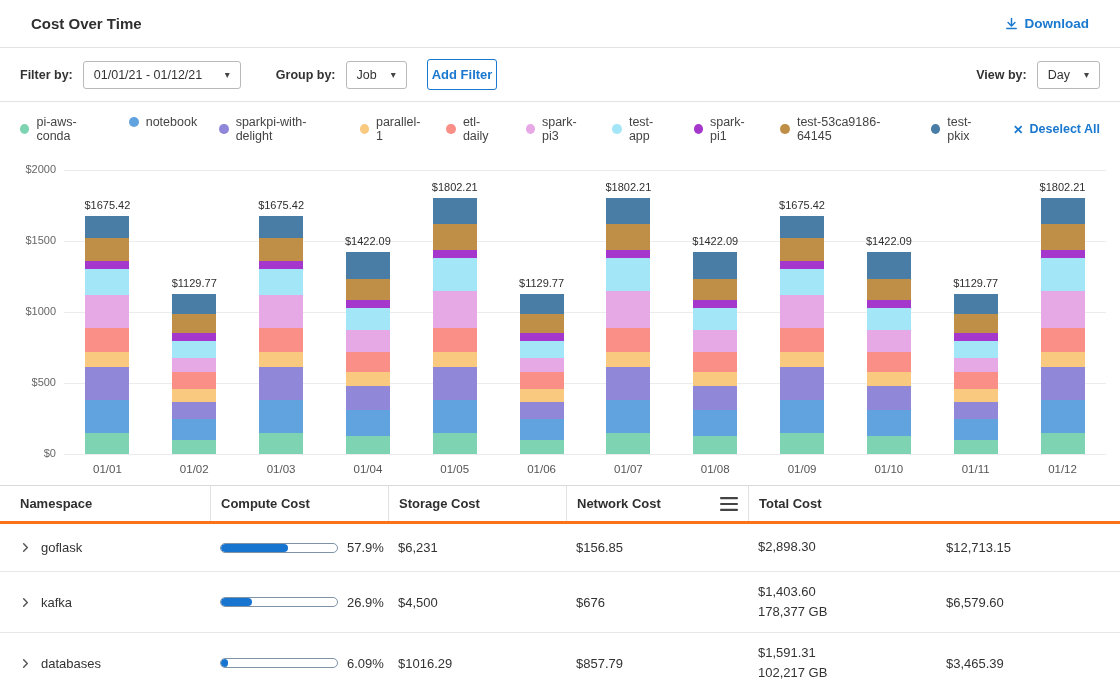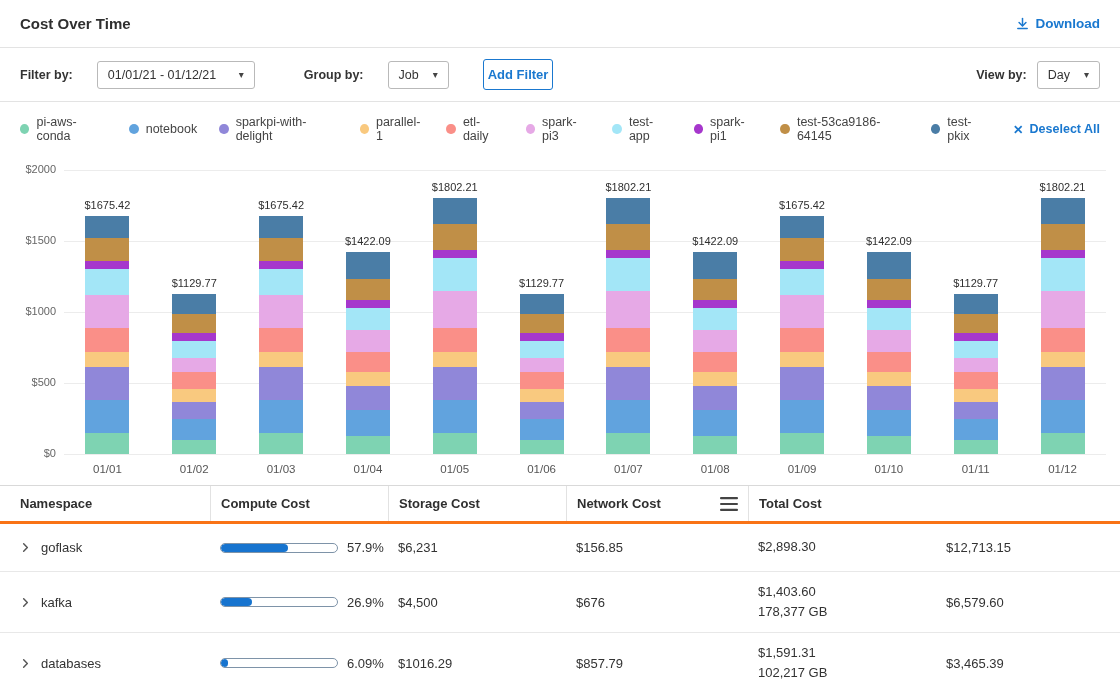--- a/index.html
+++ b/index.html
@@ -2,26 +2,26 @@
 <html><head>
 <meta charset="utf-8">
 <style>
   * { box-sizing: border-box; }
   body {
     margin: 0; width: 1120px; height: 687px; background: #fff;
     font-family: "Liberation Sans", sans-serif; color: #333; overflow: hidden;
   }
   
   .topbar { display:flex; align-items:center; justify-content:space-between;
-    height:48px; padding:0 20px; border-bottom:1px solid #e3e3e3; }
+    height:48px; padding:0 31px; border-bottom:1px solid #e3e3e3; }
   .title { font-size:15px; font-weight:700; color:#2f2f2f; }
   .download { display:flex; align-items:center; gap:6px; color:#1a78cf;
     font-size:13.5px; font-weight:700; cursor:pointer; }
   
-  .filterbar { display:flex; align-items:center; gap:24px; padding:11px 20px;
+  .filterbar { display:flex; align-items:center; gap:10px; padding:11px 20px;
     border-bottom:1px solid #e3e3e3; font-size:12.5px; }
   .flabel { font-weight:700; color:#333; }
   .dropdown { display:flex; align-items:center; justify-content:space-between;
     gap:14px; border:1px solid #b9b9b9; border-radius:3px; padding:6px 10px;
     font-size:12.5px; color:#333; cursor:pointer; background:#fff; }
   .dropdown.date { min-width:158px; }
   .caret { font-size:10px; color:#444; }
   .add-filter { margin-left:10px; border:1px solid #1a78cf; color:#1a78cf;
     background:#fff; border-radius:3px; padding:7px 4px; font-size:13px;
     font-weight:700; cursor:pointer; font-family:inherit; }
@@ -100,21 +100,21 @@
   <div class="viewby">
     <span class="flabel">View by:</span>
     <div class="dropdown">
       <span>Day</span>
       <span class="caret">▾</span>
     </div>
   </div>
 </div>
 
 <div class="legendbar">
-  <div style="display:flex;align-items:center;gap:22px;flex:1">
+  <div style="display:flex;align-items:flex-start;gap:22px;flex:1">
       <div class="legend-item">
         <span class="dot" style="background: rgb(126, 211, 178);"></span>
         <span>pi-aws-conda</span>
       </div>
       <div class="legend-item">
         <span class="dot" style="background: rgb(97, 163, 222);"></span>
         <span>notebook</span>
       </div>
       <div class="legend-item">
         <span class="dot" style="background: rgb(144, 135, 217);"></span>

